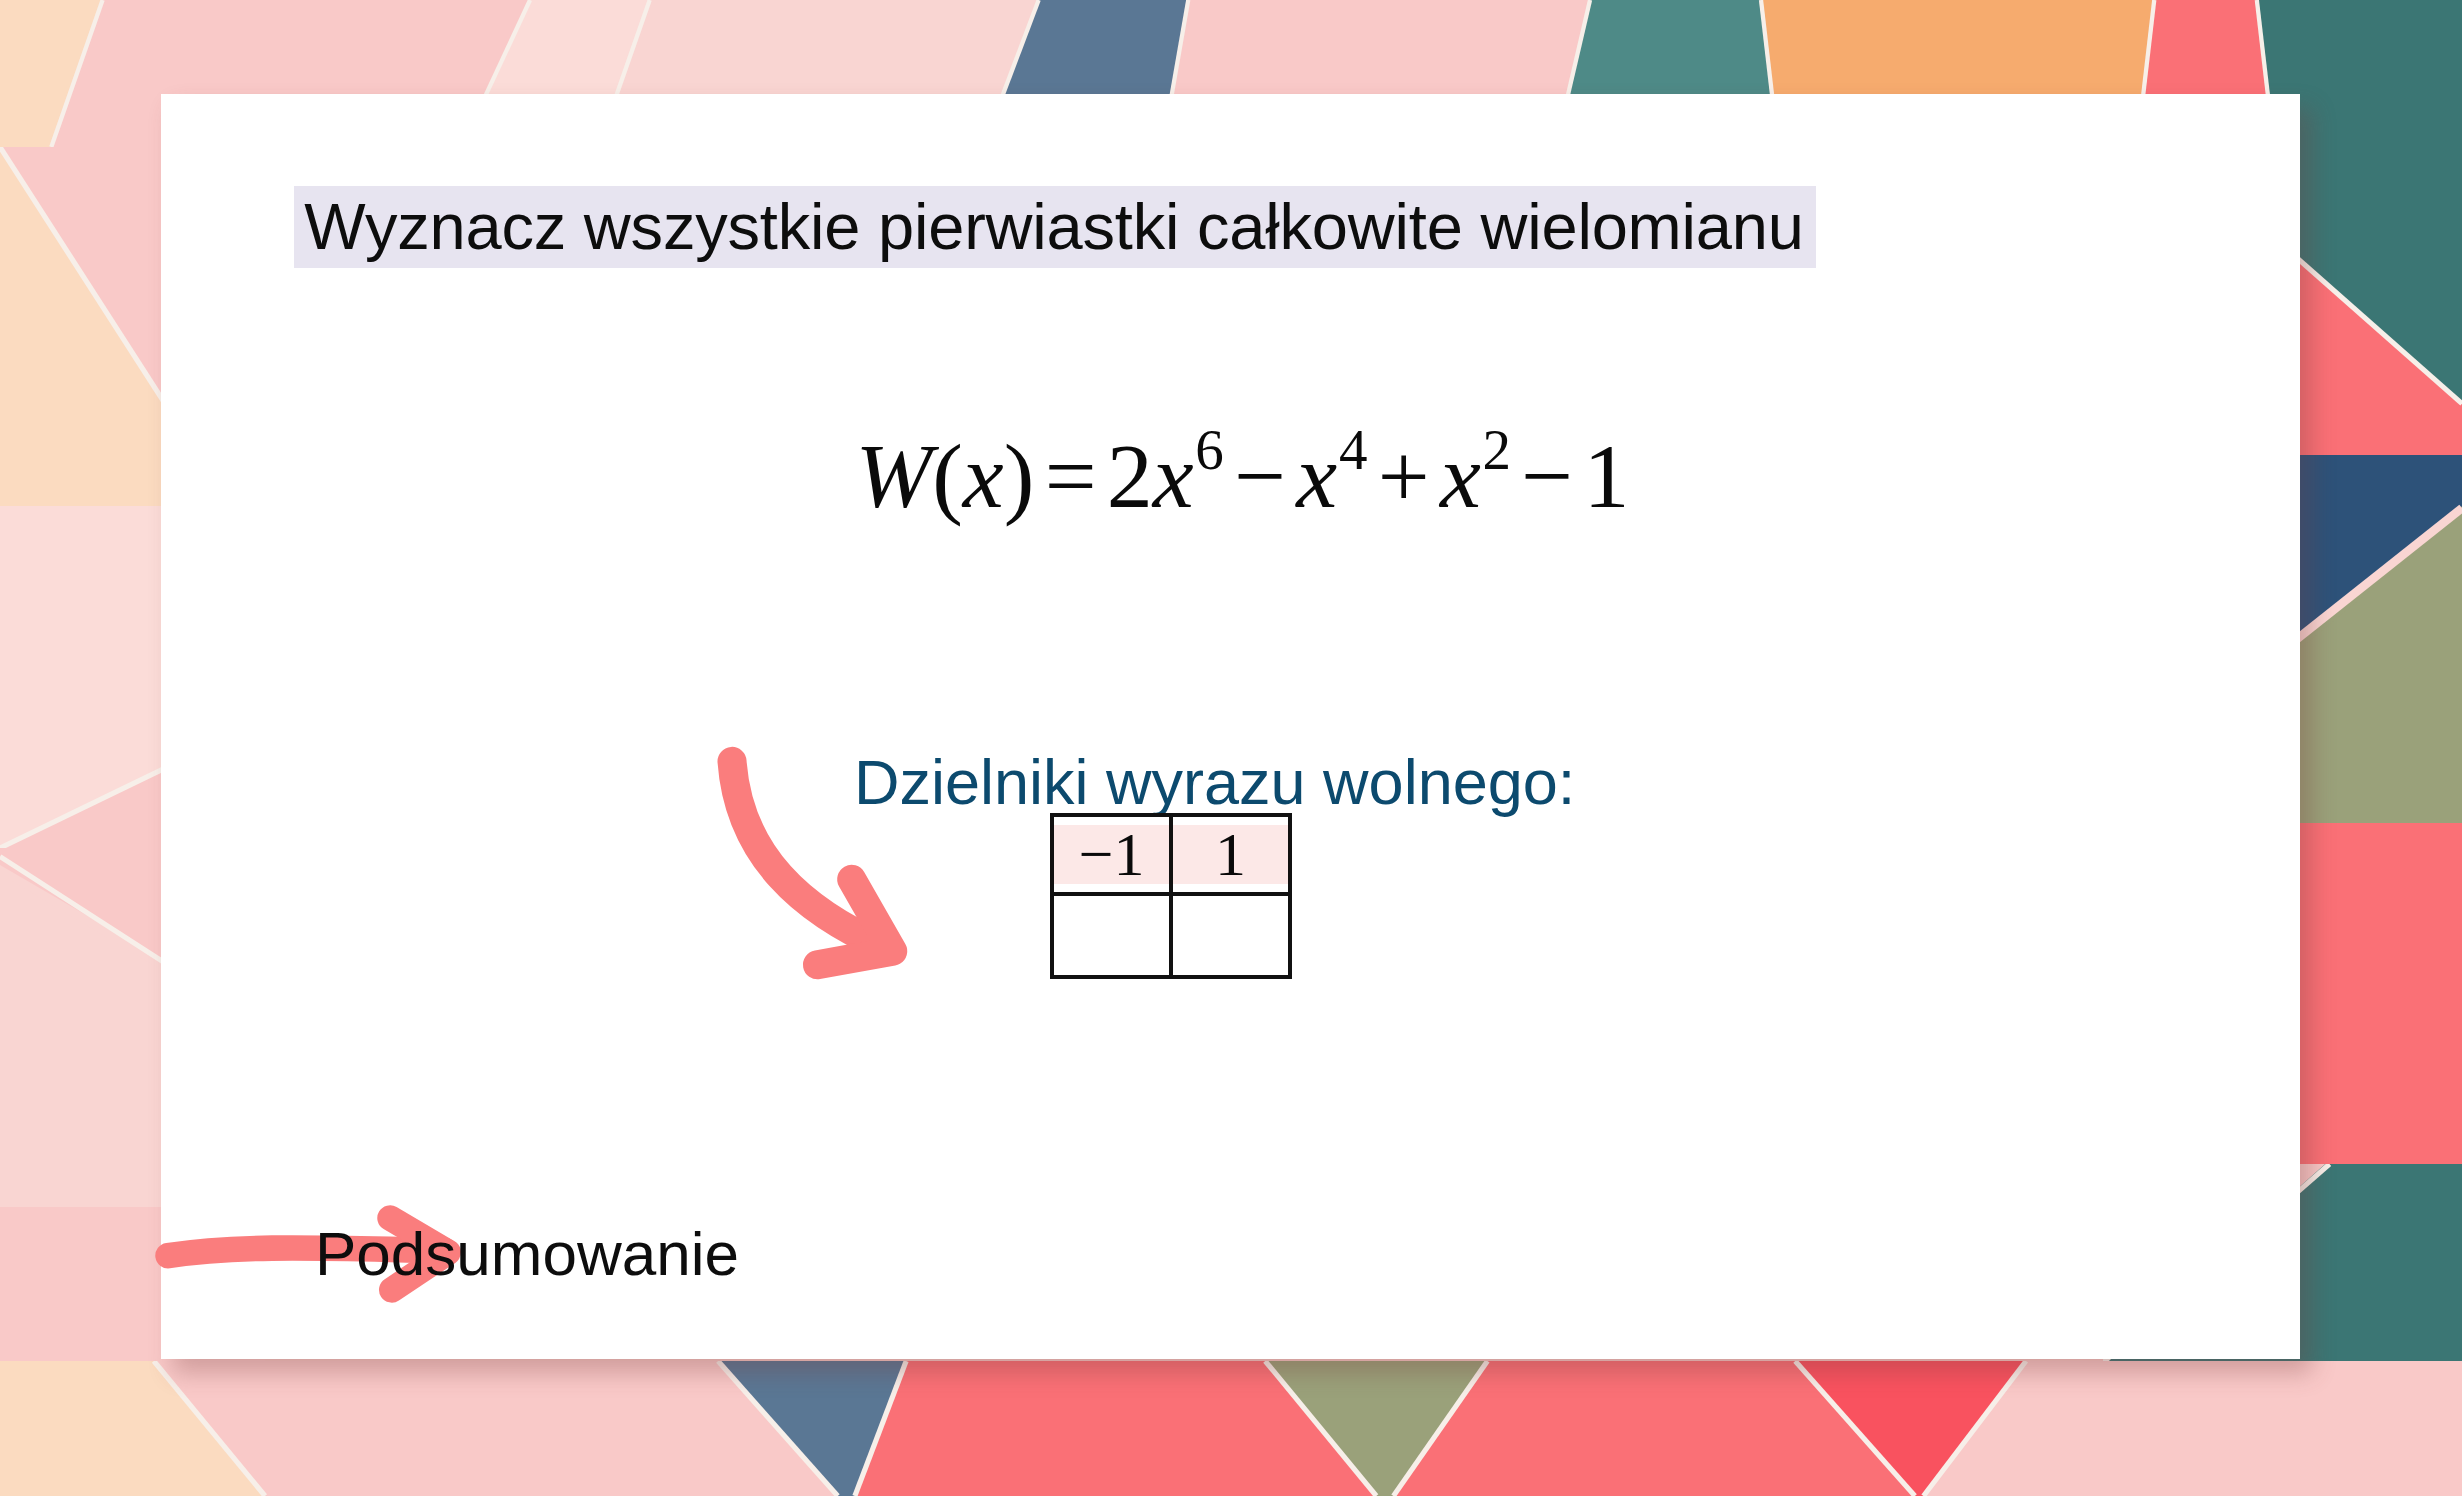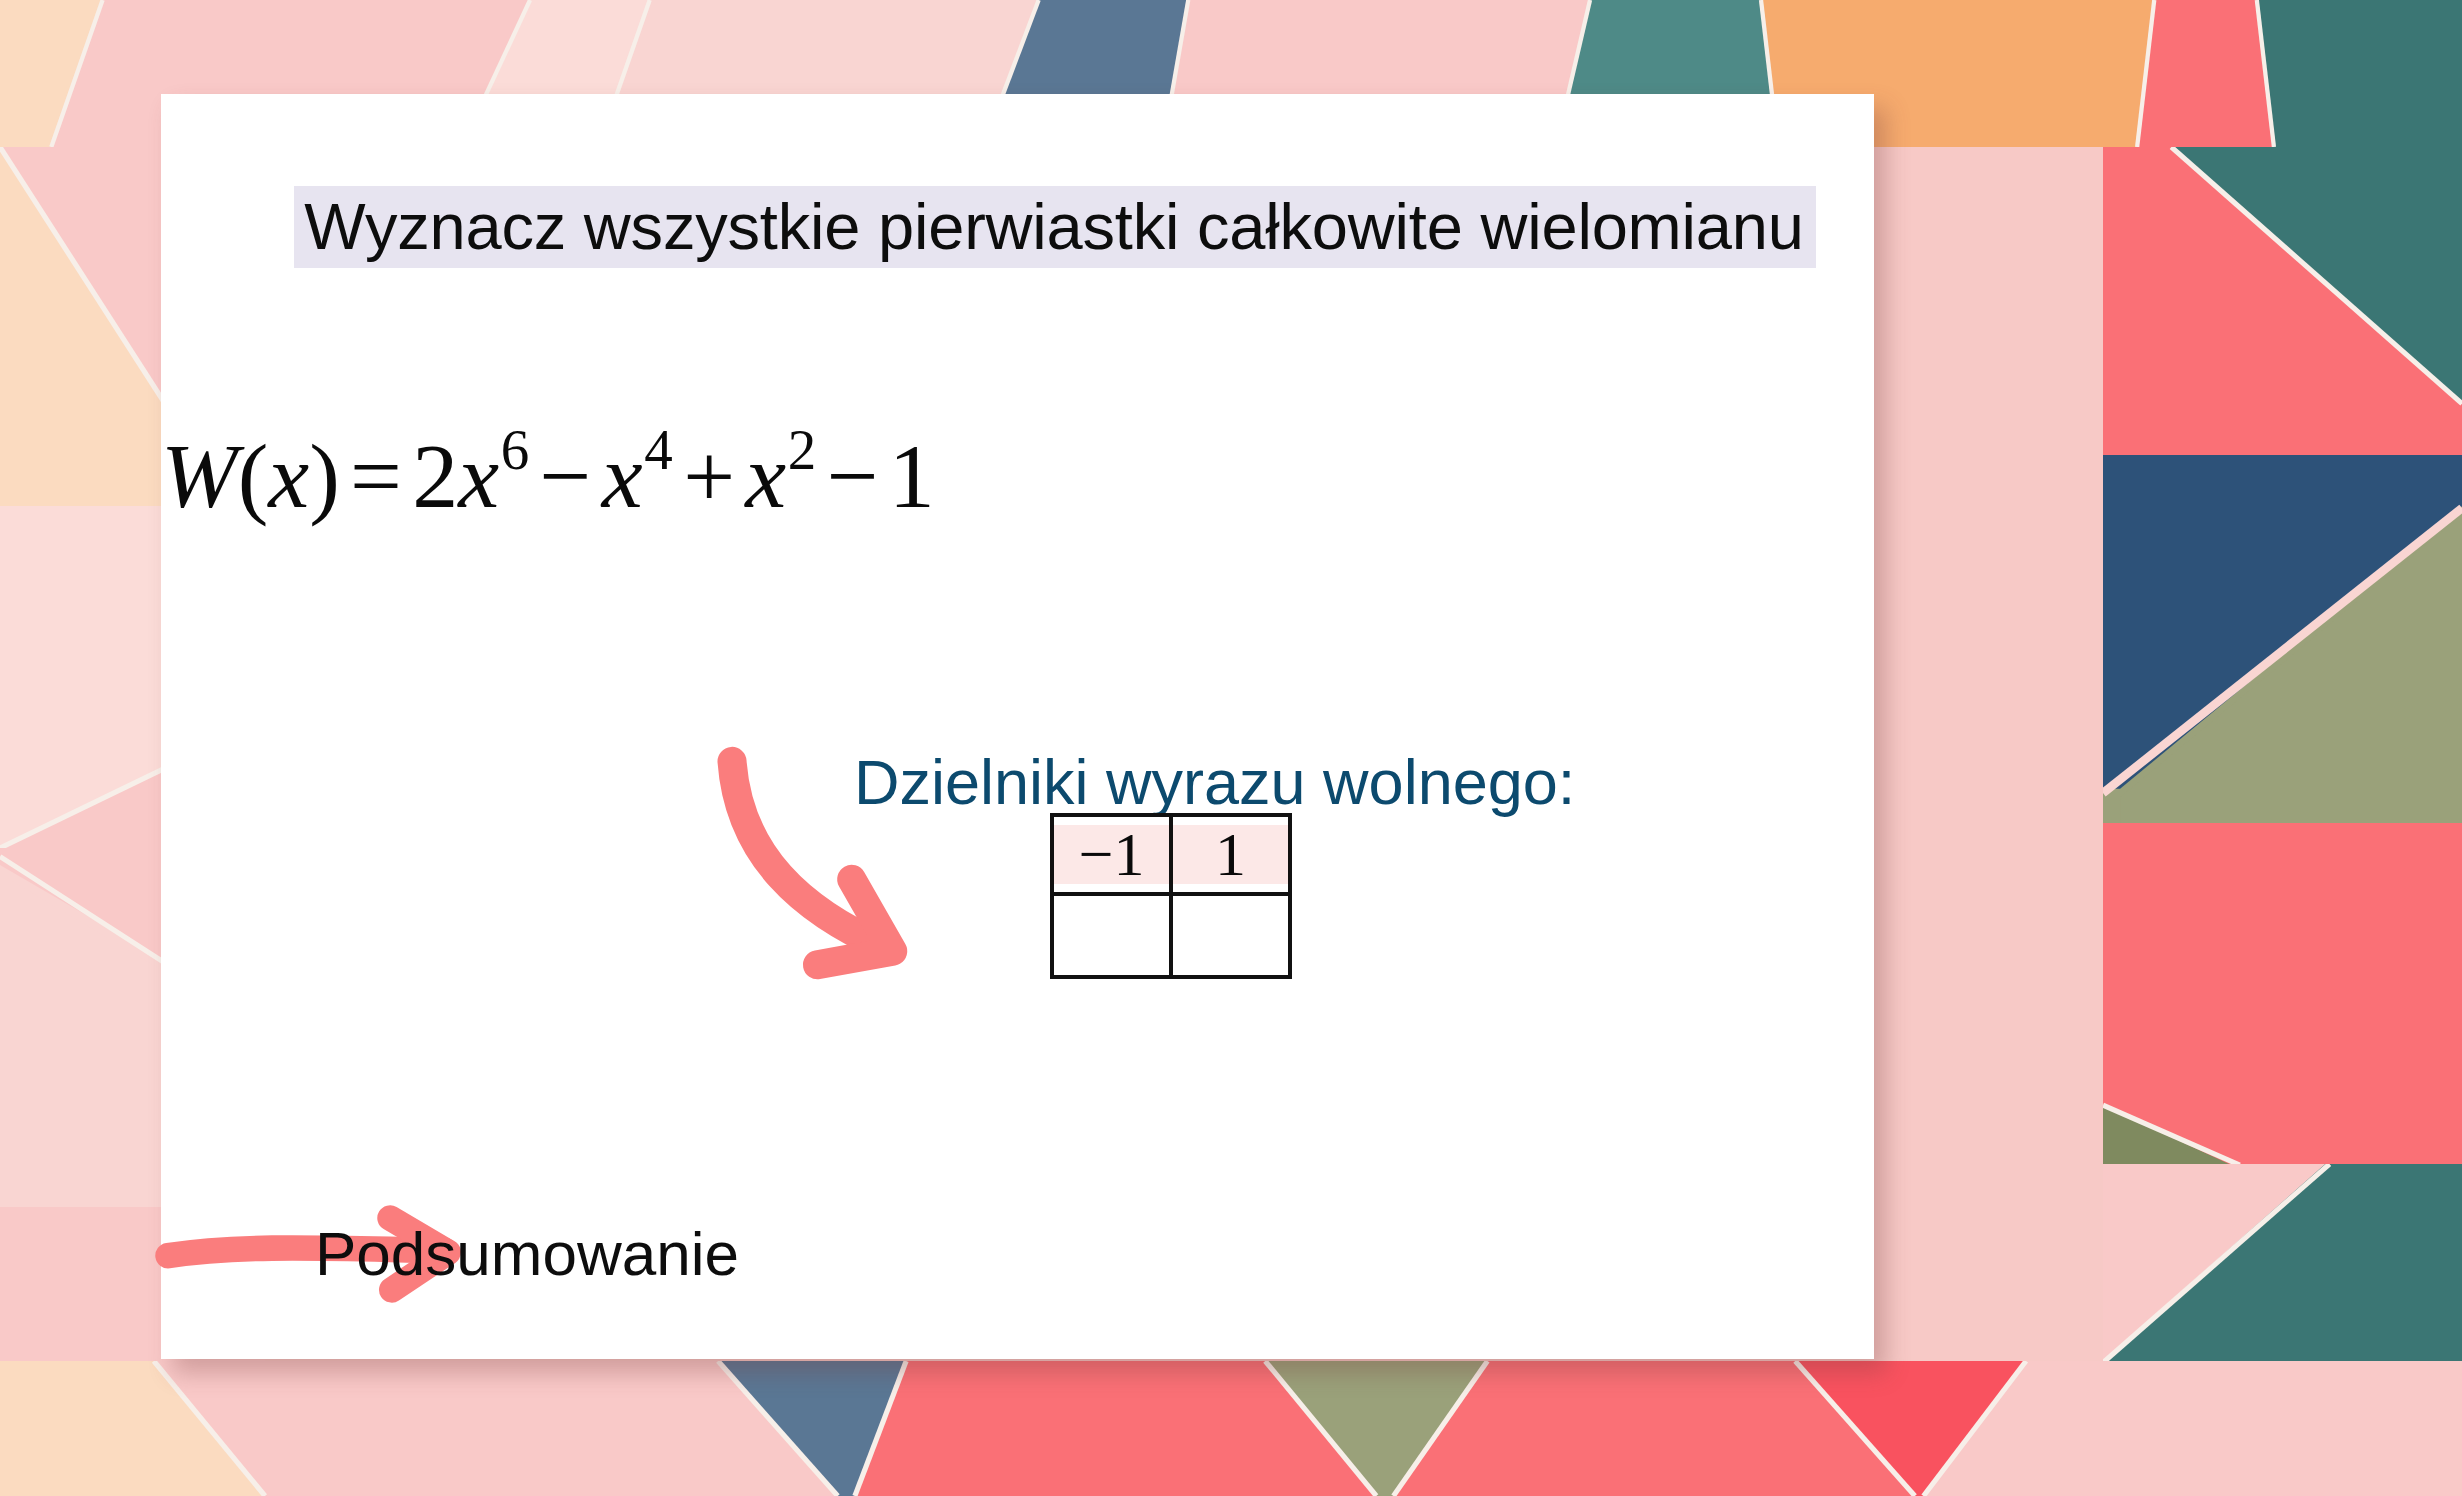--- a/index.html
+++ b/index.html
@@ -29,21 +29,21 @@
     width: 100%;
     overflow: hidden;
   }
   .bg-band svg { display: block; width: 100%; height: 100%; }
 
   
   #slide-card {
     position: absolute;
     left: 161px;
     top: 94px;
-    width: 1713px;
+    width: 2139px;
     height: 1265px;
     background: #ffffff;
     box-shadow: 12px 13.7px 22px rgba(120, 60, 60, 0.30);
   }
 
   
   #title-row {
     position: absolute;
     left: 133px;
     top: 92px;
@@ -61,24 +61,24 @@
     font-weight: 400;
     letter-spacing: -0.2px;
     padding: 0 12px 0 10.3px;
     white-space: nowrap;
     font-family: "Liberation Sans", sans-serif;
   }
 
   
   #formula-row {
     position: absolute;
-    left: 0;
+    left: 12px;
     top: 333px;
     width: 2139px;
-    text-align: left;
+    text-align: center;
   }
   .math {
     font-family: "Liberation Serif", "DejaVu Serif", serif;
     color: #0a0a0a;
     font-size: 92px;
     line-height: 1;
     white-space: nowrap;
   }
   .mi { font-style: italic; }
   .mn { font-style: normal; }

